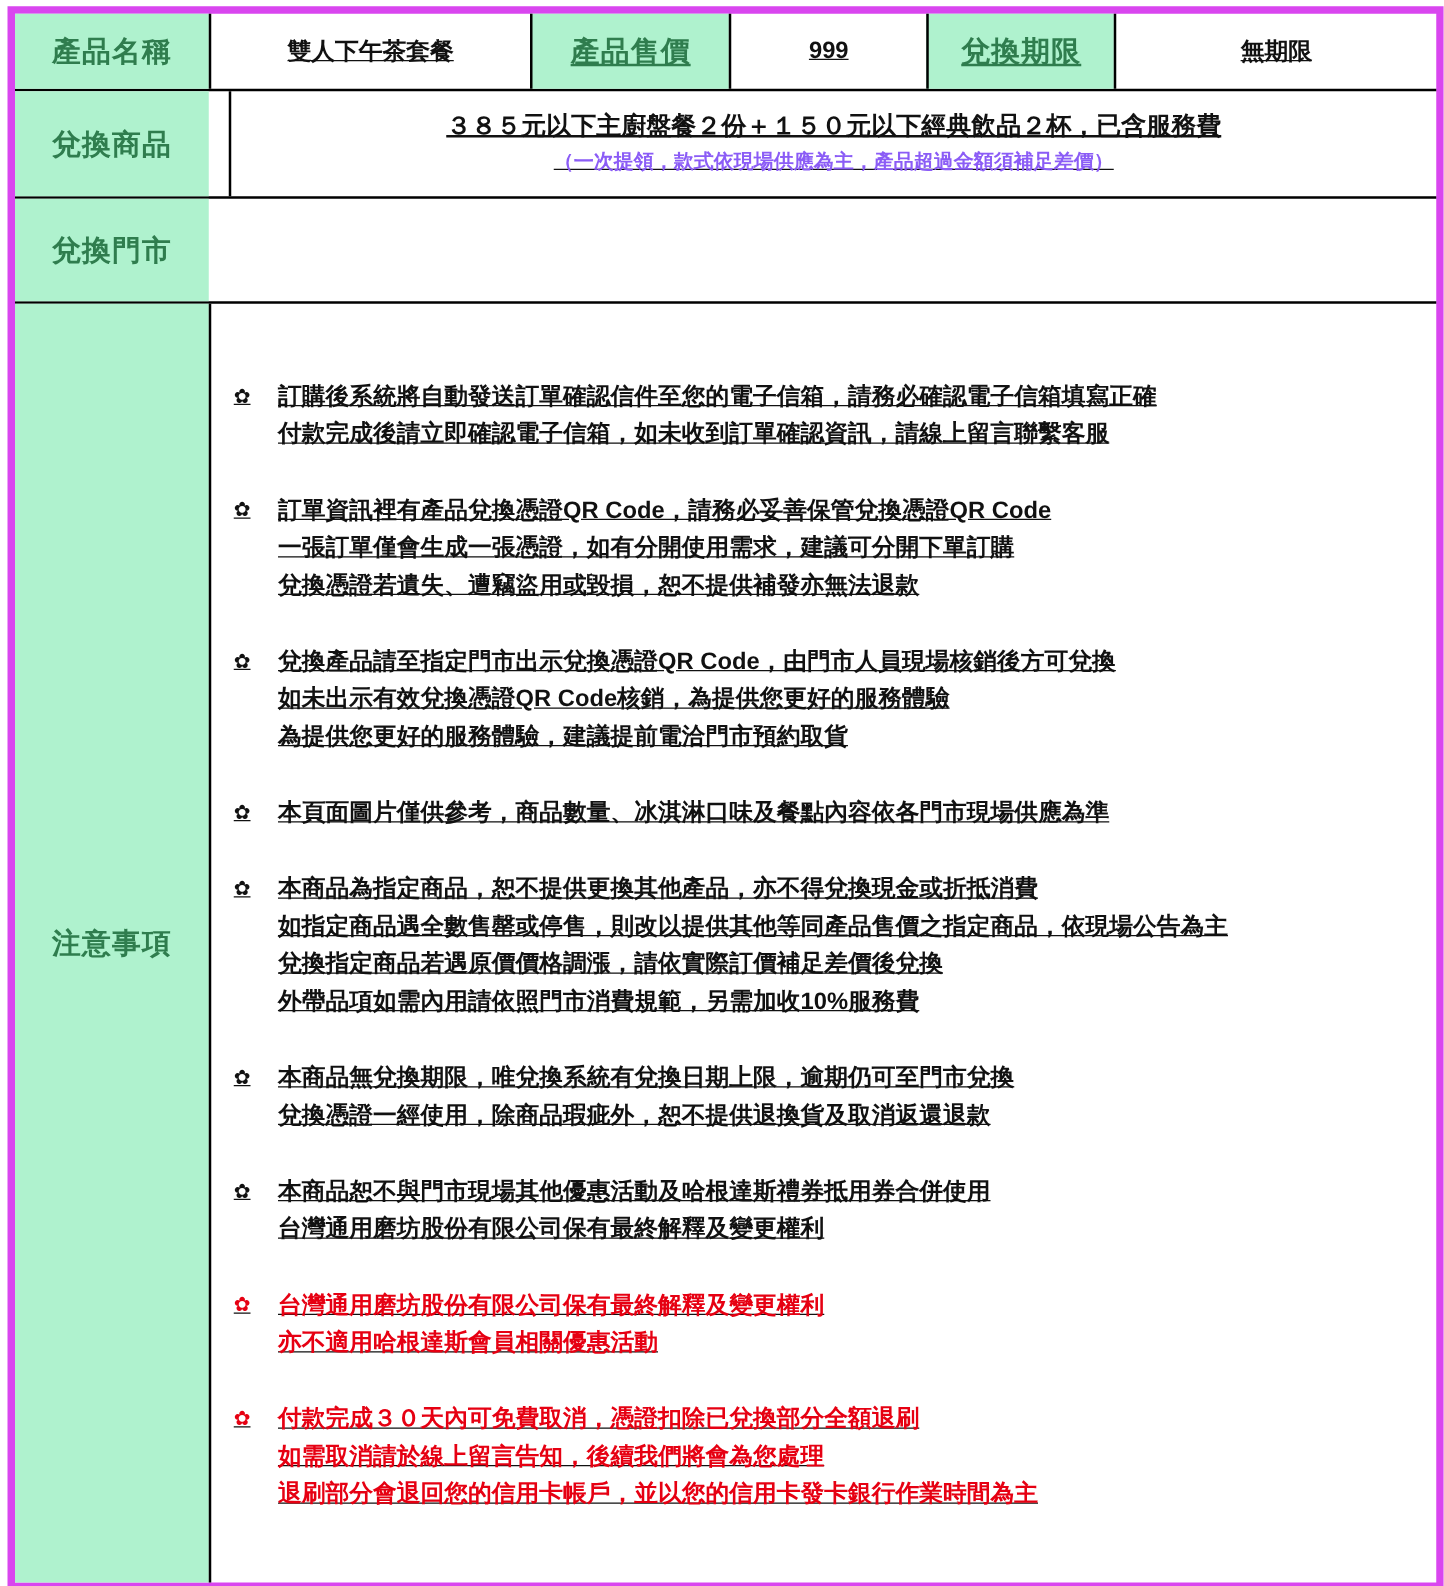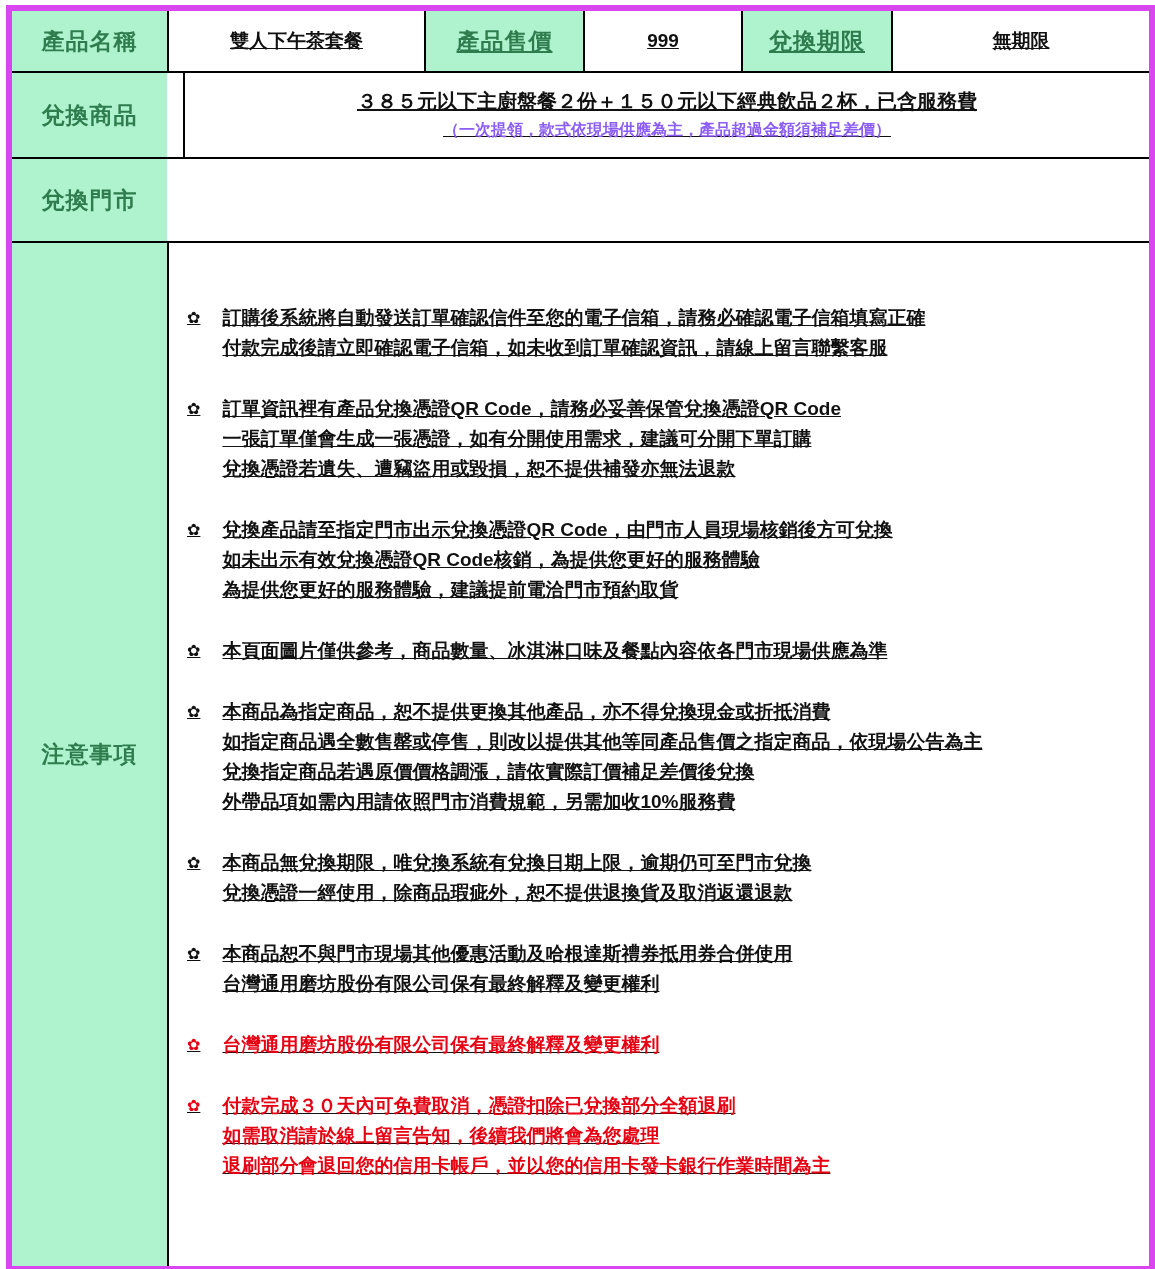--- a/index.html
+++ b/index.html
@@ -119,20 +119,21 @@
           <span class="bullet">✿</span>
           <div class="lines">
             <div>本商品恕不與門市現場其他優惠活動及哈根達斯禮券抵用券合併使用</div>
             <div>台灣通用磨坊股份有限公司保有最終解釋及變更權利</div>
           </div>
         </div>
         <div class="note red">
           <span class="bullet">✿</span>
           <div class="lines">
             <div>台灣通用磨坊股份有限公司保有最終解釋及變更權利</div>
+            <div>亦不適用哈根達斯會員相關優惠活動</div>
           </div>
         </div>
         <div class="note red">
           <span class="bullet">✿</span>
           <div class="lines">
             <div>付款完成３０天內可免費取消，憑證扣除已兌換部分全額退刷</div>
             <div>如需取消請於線上留言告知，後續我們將會為您處理</div>
             <div>退刷部分會退回您的信用卡帳戶，並以您的信用卡發卡銀行作業時間為主</div>
           </div>
         </div>

